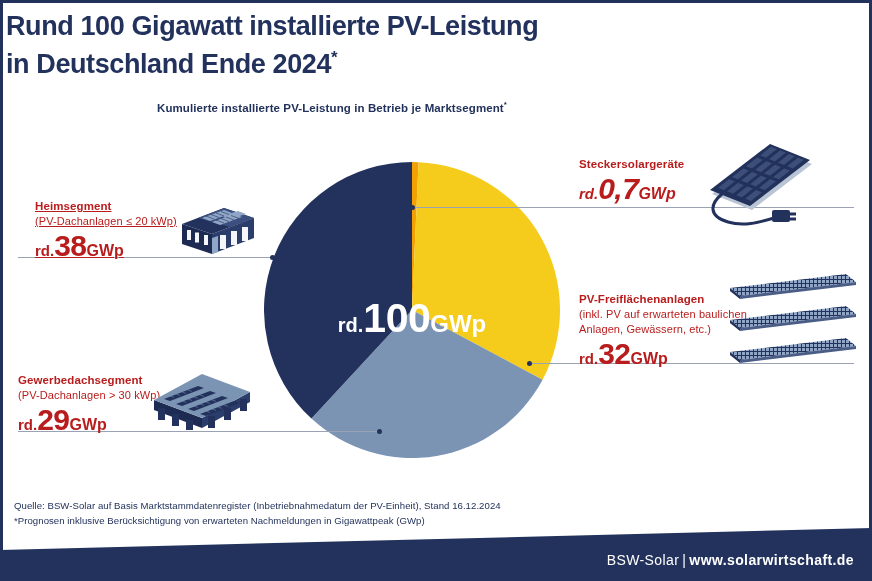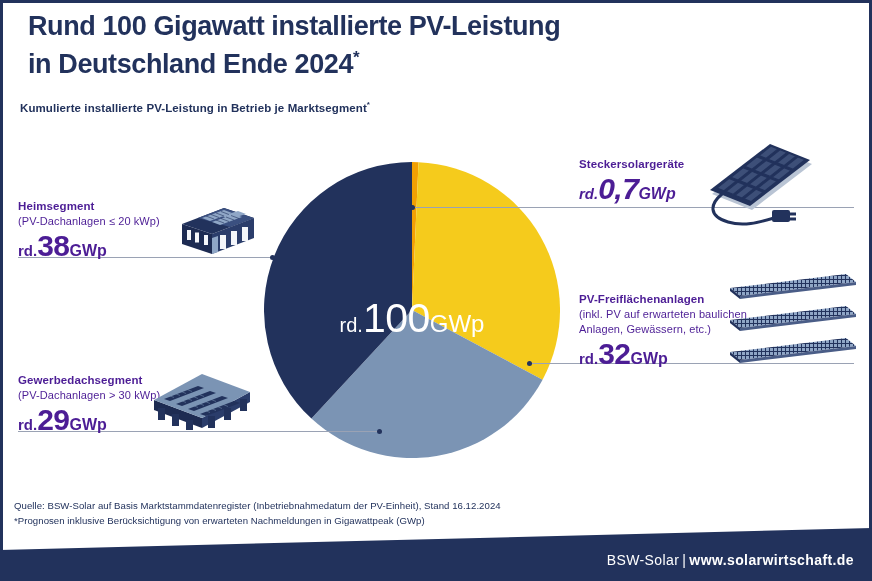--- a/index.html
+++ b/index.html
@@ -9,47 +9,47 @@
     font-family:"Liberation Sans", sans-serif;
     overflow:hidden;
   }
   #page{position:relative;width:872px;height:581px;background:#ffffff;overflow:hidden;}
 
   
   #frame{position:absolute;inset:0;border:3px solid #22325c;box-sizing:border-box;pointer-events:none;}
 
   
   #title{
-    position:absolute;left:28px;top:10px;width:640px;
+    position:absolute;left:6px;top:10px;width:640px;
     color:#22325c;font-weight:bold;font-size:27px;line-height:32px;
     letter-spacing:-0.4px;
   }
   #title .ast{font-size:17px;vertical-align:super;}
   #subtitle{
-    position:absolute;left:20px;top:100px;width:640px;
-    color:#22325c;font-size:11.5px;font-weight:600;letter-spacing:0.1px;
+    position:absolute;left:12px;top:100px;width:640px;
+    color:#22325c;font-size:11.5px;font-weight:600;letter-spacing:0.1px;text-align:center;
   }
   #subtitle .ast{font-size:8px;vertical-align:super;}
 
   
   #pie-wrap{position:absolute;left:264px;top:162px;width:296px;height:296px;}
   #pie-center-label{
     position:absolute;left:264px;top:295px;width:296px;text-align:center;
-    color:#ffffff;font-weight:normal;pointer-events:none;white-space:nowrap;
+    color:#ffffff;font-weight:bold;pointer-events:none;white-space:nowrap;
   }
   #pie-center-label .small{font-size:20px;}
   #pie-center-label .big{font-size:41px;letter-spacing:-0.5px;}
   #pie-center-label .unit{font-size:24px;}
 
   
   .leader{position:absolute;height:1px;background:#9aa2b4;}
   .dot{position:absolute;width:5px;height:5px;border-radius:50%;background:#22325c;}
 
   
-  .callout{position:absolute;color:#4c1d95;}
+  .callout{position:absolute;color:#b91c1c;}
   .co-title{font-size:11.5px;font-weight:bold;line-height:15px;letter-spacing:0.1px;}
   .co-sub{font-size:11px;font-weight:400;line-height:15px;letter-spacing:0.1px;}
   .co-value{margin-top:0;white-space:nowrap;}
   .co-value .rd{font-size:15px;font-weight:bold;}
   .co-value .num{font-size:30px;font-weight:bold;letter-spacing:-0.5px;}
   .co-value .gwp{font-size:16px;font-weight:bold;}
 
   
   #source{
     position:absolute;left:14px;top:498px;width:600px;
@@ -111,21 +111,21 @@
 
   <div class="leader" style="left:18px;top:431px;width:363px;"></div>
   <div class="dot" style="left:377px;top:429px;"></div>
 
   <div class="leader" style="left:412px;top:207px;width:442px;"></div>
   <div class="dot" style="left:410px;top:205px;"></div>
 
   <div class="leader" style="left:529px;top:363px;width:325px;"></div>
   <div class="dot" style="left:527px;top:361px;"></div>
 
-  <div class="callout" style="left:18px;top:199px;width:175px;">
+  <div class="callout" style="left:35px;top:199px;width:175px;text-decoration:underline;">
     <div class="co-title">Heimsegment</div>
     <div class="co-sub">(PV-Dachanlagen ≤ 20 kWp)</div>
     <div class="co-value">
       <span class="rd">rd.</span><span class="num">38</span><span class="gwp">GWp</span>
     </div>
   </div>
 
   <div style="position:absolute;left:168px;top:186px;">
     <svg width="100" height="68" viewBox="0 0 100 68">
       <polygon points="14,38 14,58 44,68 44,48" fill="#1d2b52"></polygon>

